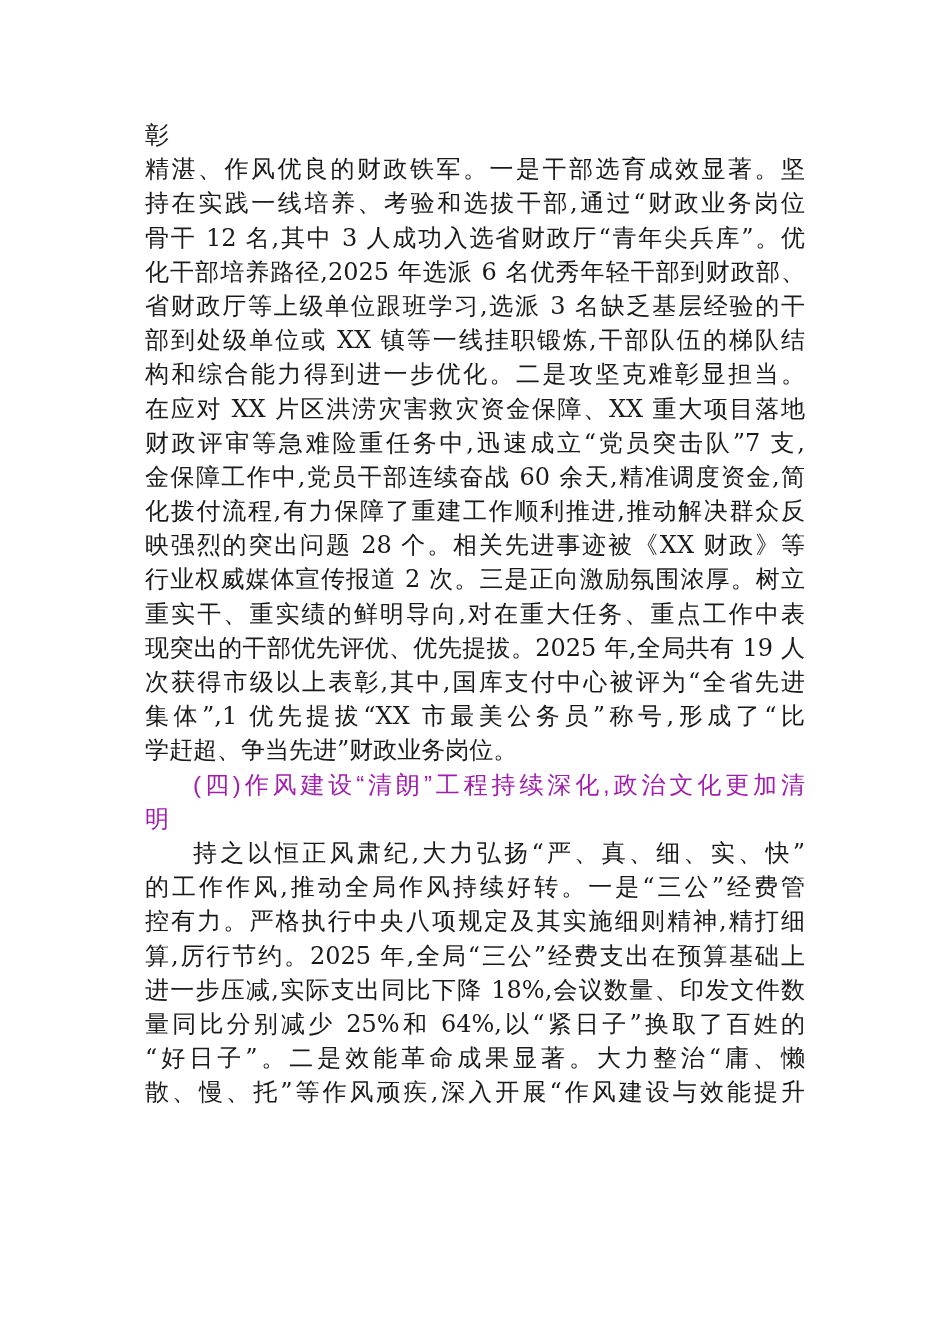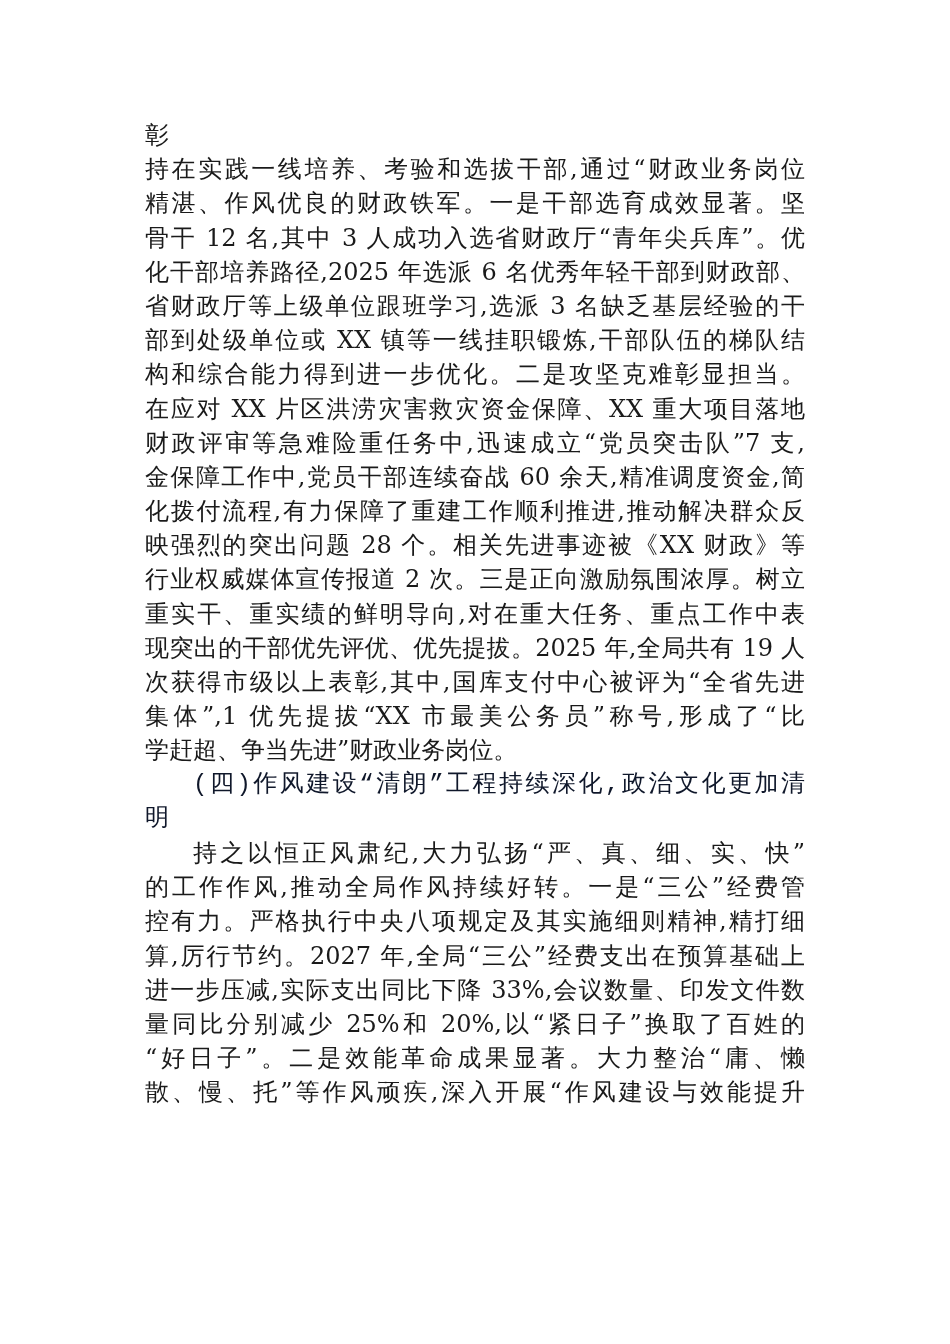--- a/index.html
+++ b/index.html
@@ -39,38 +39,38 @@
     text-align-last: justify;
     letter-spacing: 0;
   }
   .line.last {
     text-align-last: left;
   }
   .line.indent {
     padding-left: 48px;
   }
   .line.heading {
-    font-family: Liberation Mono, monospace;
-    color: #0f172a;
+    font-family: Liberation Sans, sans-serif;
+    color: #a21caf;
   }
   .para { display: block; }
 </style>
 </head>
 <body>
 
 <div class="page">
   <div class="content">
 
     <div class="para">
       <span class="line last">彰</span>
     </div>
 
     <div class="para">
+      <span class="line">精湛、作风优良的财政铁军。一是干部选育成效显著。坚</span>
       <span class="line">持在实践一线培养、考验和选拔干部,通过“财政业务岗位</span>
-      <span class="line">精湛、作风优良的财政铁军。一是干部选育成效显著。坚</span>
       <span class="line">骨干 12 名,其中 3 人成功入选省财政厅“青年尖兵库”。优</span>
       <span class="line">化干部培养路径,2025 年选派 6 名优秀年轻干部到财政部、</span>
       <span class="line">省财政厅等上级单位跟班学习,选派 3 名缺乏基层经验的干</span>
       <span class="line">部到处级单位或 XX 镇等一线挂职锻炼,干部队伍的梯队结</span>
       <span class="line">构和综合能力得到进一步优化。二是攻坚克难彰显担当。</span>
       <span class="line">在应对 XX 片区洪涝灾害救灾资金保障、XX 重大项目落地</span>
       <span class="line">财政评审等急难险重任务中,迅速成立“党员突击队”7 支,</span>
       <span class="line">金保障工作中,党员干部连续奋战 60 余天,精准调度资金,简</span>
       <span class="line">化拨付流程,有力保障了重建工作顺利推进,推动解决群众反</span>
       <span class="line">映强烈的突出问题 28 个。相关先进事迹被《XX 财政》等</span>
@@ -84,21 +84,21 @@
 
     <div class="para">
       <span class="line indent heading">(四)作风建设“清朗”工程持续深化,政治文化更加清</span>
       <span class="line heading last">明</span>
     </div>
 
     <div class="para">
       <span class="line indent">持之以恒正风肃纪,大力弘扬“严、真、细、实、快”</span>
       <span class="line">的工作作风,推动全局作风持续好转。一是“三公”经费管</span>
       <span class="line">控有力。严格执行中央八项规定及其实施细则精神,精打细</span>
-      <span class="line">算,厉行节约。2027 年,全局“三公”经费支出在预算基础上</span>
-      <span class="line">进一步压减,实际支出同比下降 33%,会议数量、印发文件数</span>
-      <span class="line">量同比分别减少 25%和 20%,以“紧日子”换取了百姓的</span>
+      <span class="line">算,厉行节约。2025 年,全局“三公”经费支出在预算基础上</span>
+      <span class="line">进一步压减,实际支出同比下降 18%,会议数量、印发文件数</span>
+      <span class="line">量同比分别减少 25%和 64%,以“紧日子”换取了百姓的</span>
       <span class="line">“好日子”。二是效能革命成果显著。大力整治“庸、懒</span>
       <span class="line">散、慢、托”等作风顽疾,深入开展“作风建设与效能提升</span>
     </div>
 
   </div>
 </div>
 
 </body></html>

